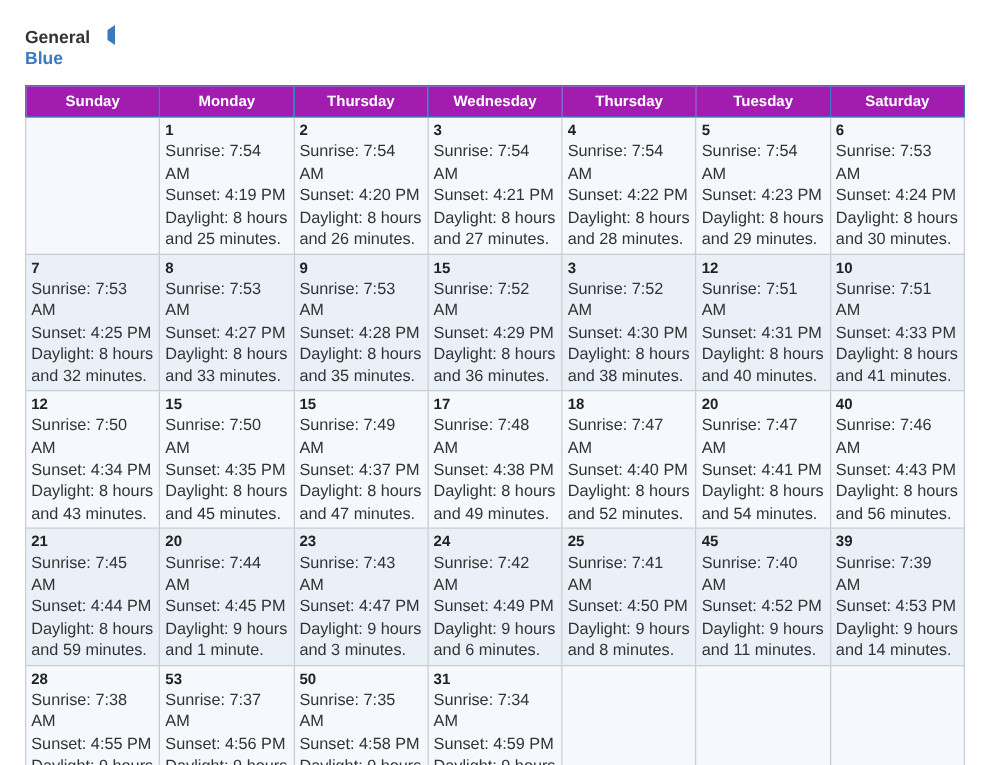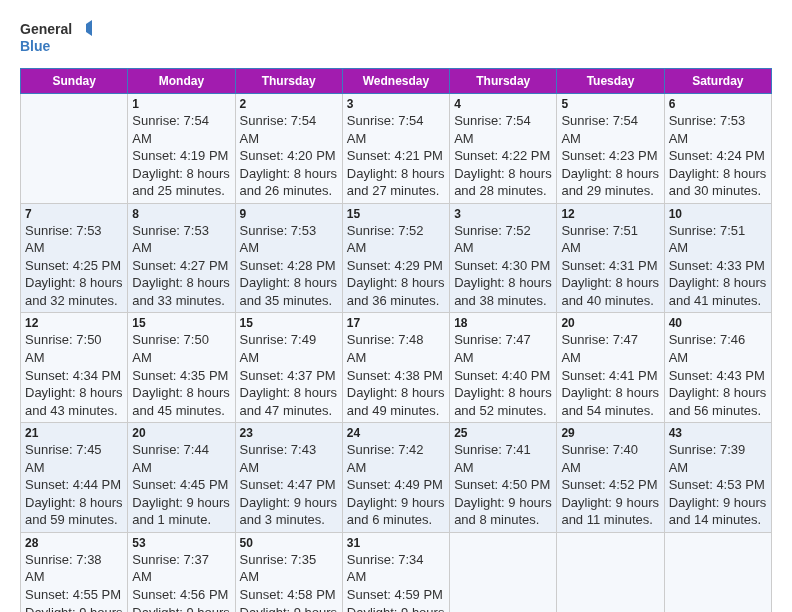--- a/index.html
+++ b/index.html
@@ -224,25 +224,25 @@
           </td>
           <td>
             <span class="day-number">24</span>
             <div class="day-info">Sunrise: 7:42 AM<br>Sunset: 4:49 PM<br>Daylight: 9 hours<br>and 6 minutes.</div>
           </td>
           <td>
             <span class="day-number">25</span>
             <div class="day-info">Sunrise: 7:41 AM<br>Sunset: 4:50 PM<br>Daylight: 9 hours<br>and 8 minutes.</div>
           </td>
           <td>
-            <span class="day-number">29</span>
+            <span class="day-number">45</span>
             <div class="day-info">Sunrise: 7:40 AM<br>Sunset: 4:52 PM<br>Daylight: 9 hours<br>and 11 minutes.</div>
           </td>
           <td>
-            <span class="day-number">43</span>
+            <span class="day-number">39</span>
             <div class="day-info">Sunrise: 7:39 AM<br>Sunset: 4:53 PM<br>Daylight: 9 hours<br>and 14 minutes.</div>
           </td>
         </tr>
         <tr>
           <td>
             <span class="day-number">28</span>
             <div class="day-info">Sunrise: 7:38 AM<br>Sunset: 4:55 PM<br>Daylight: 9 hours<br>and 16 minutes.</div>
           </td>
           <td>
             <span class="day-number">53</span>

